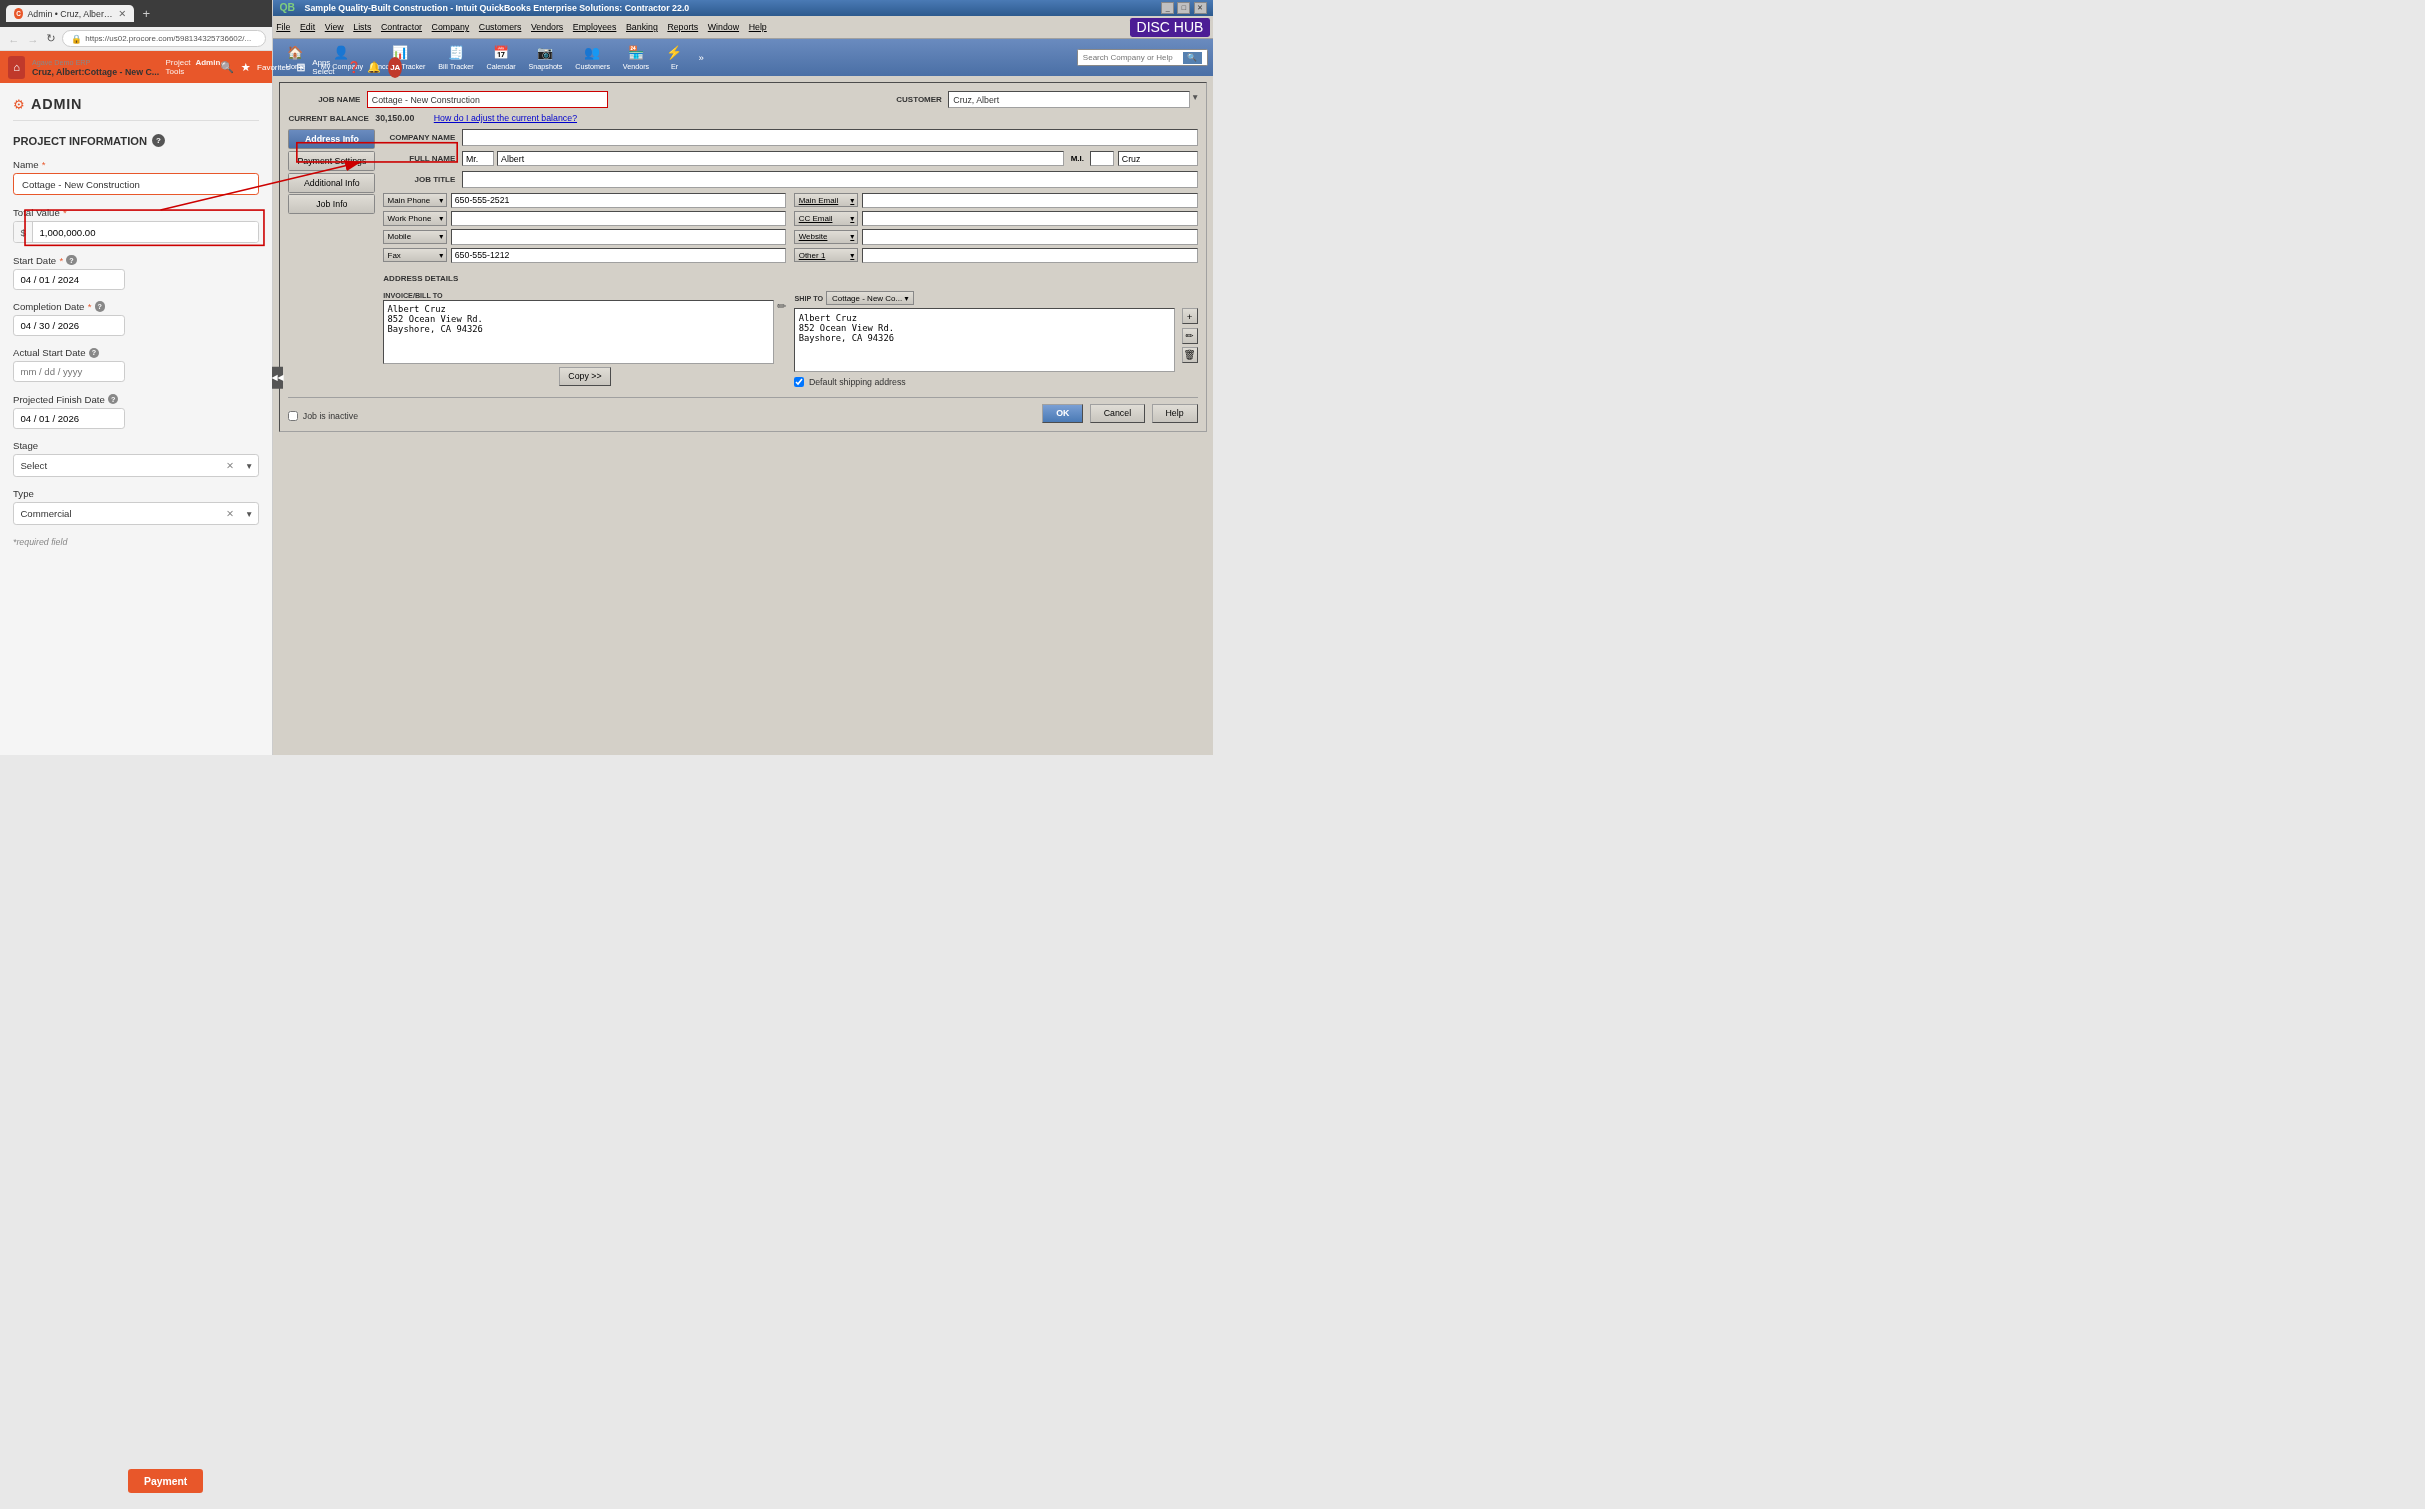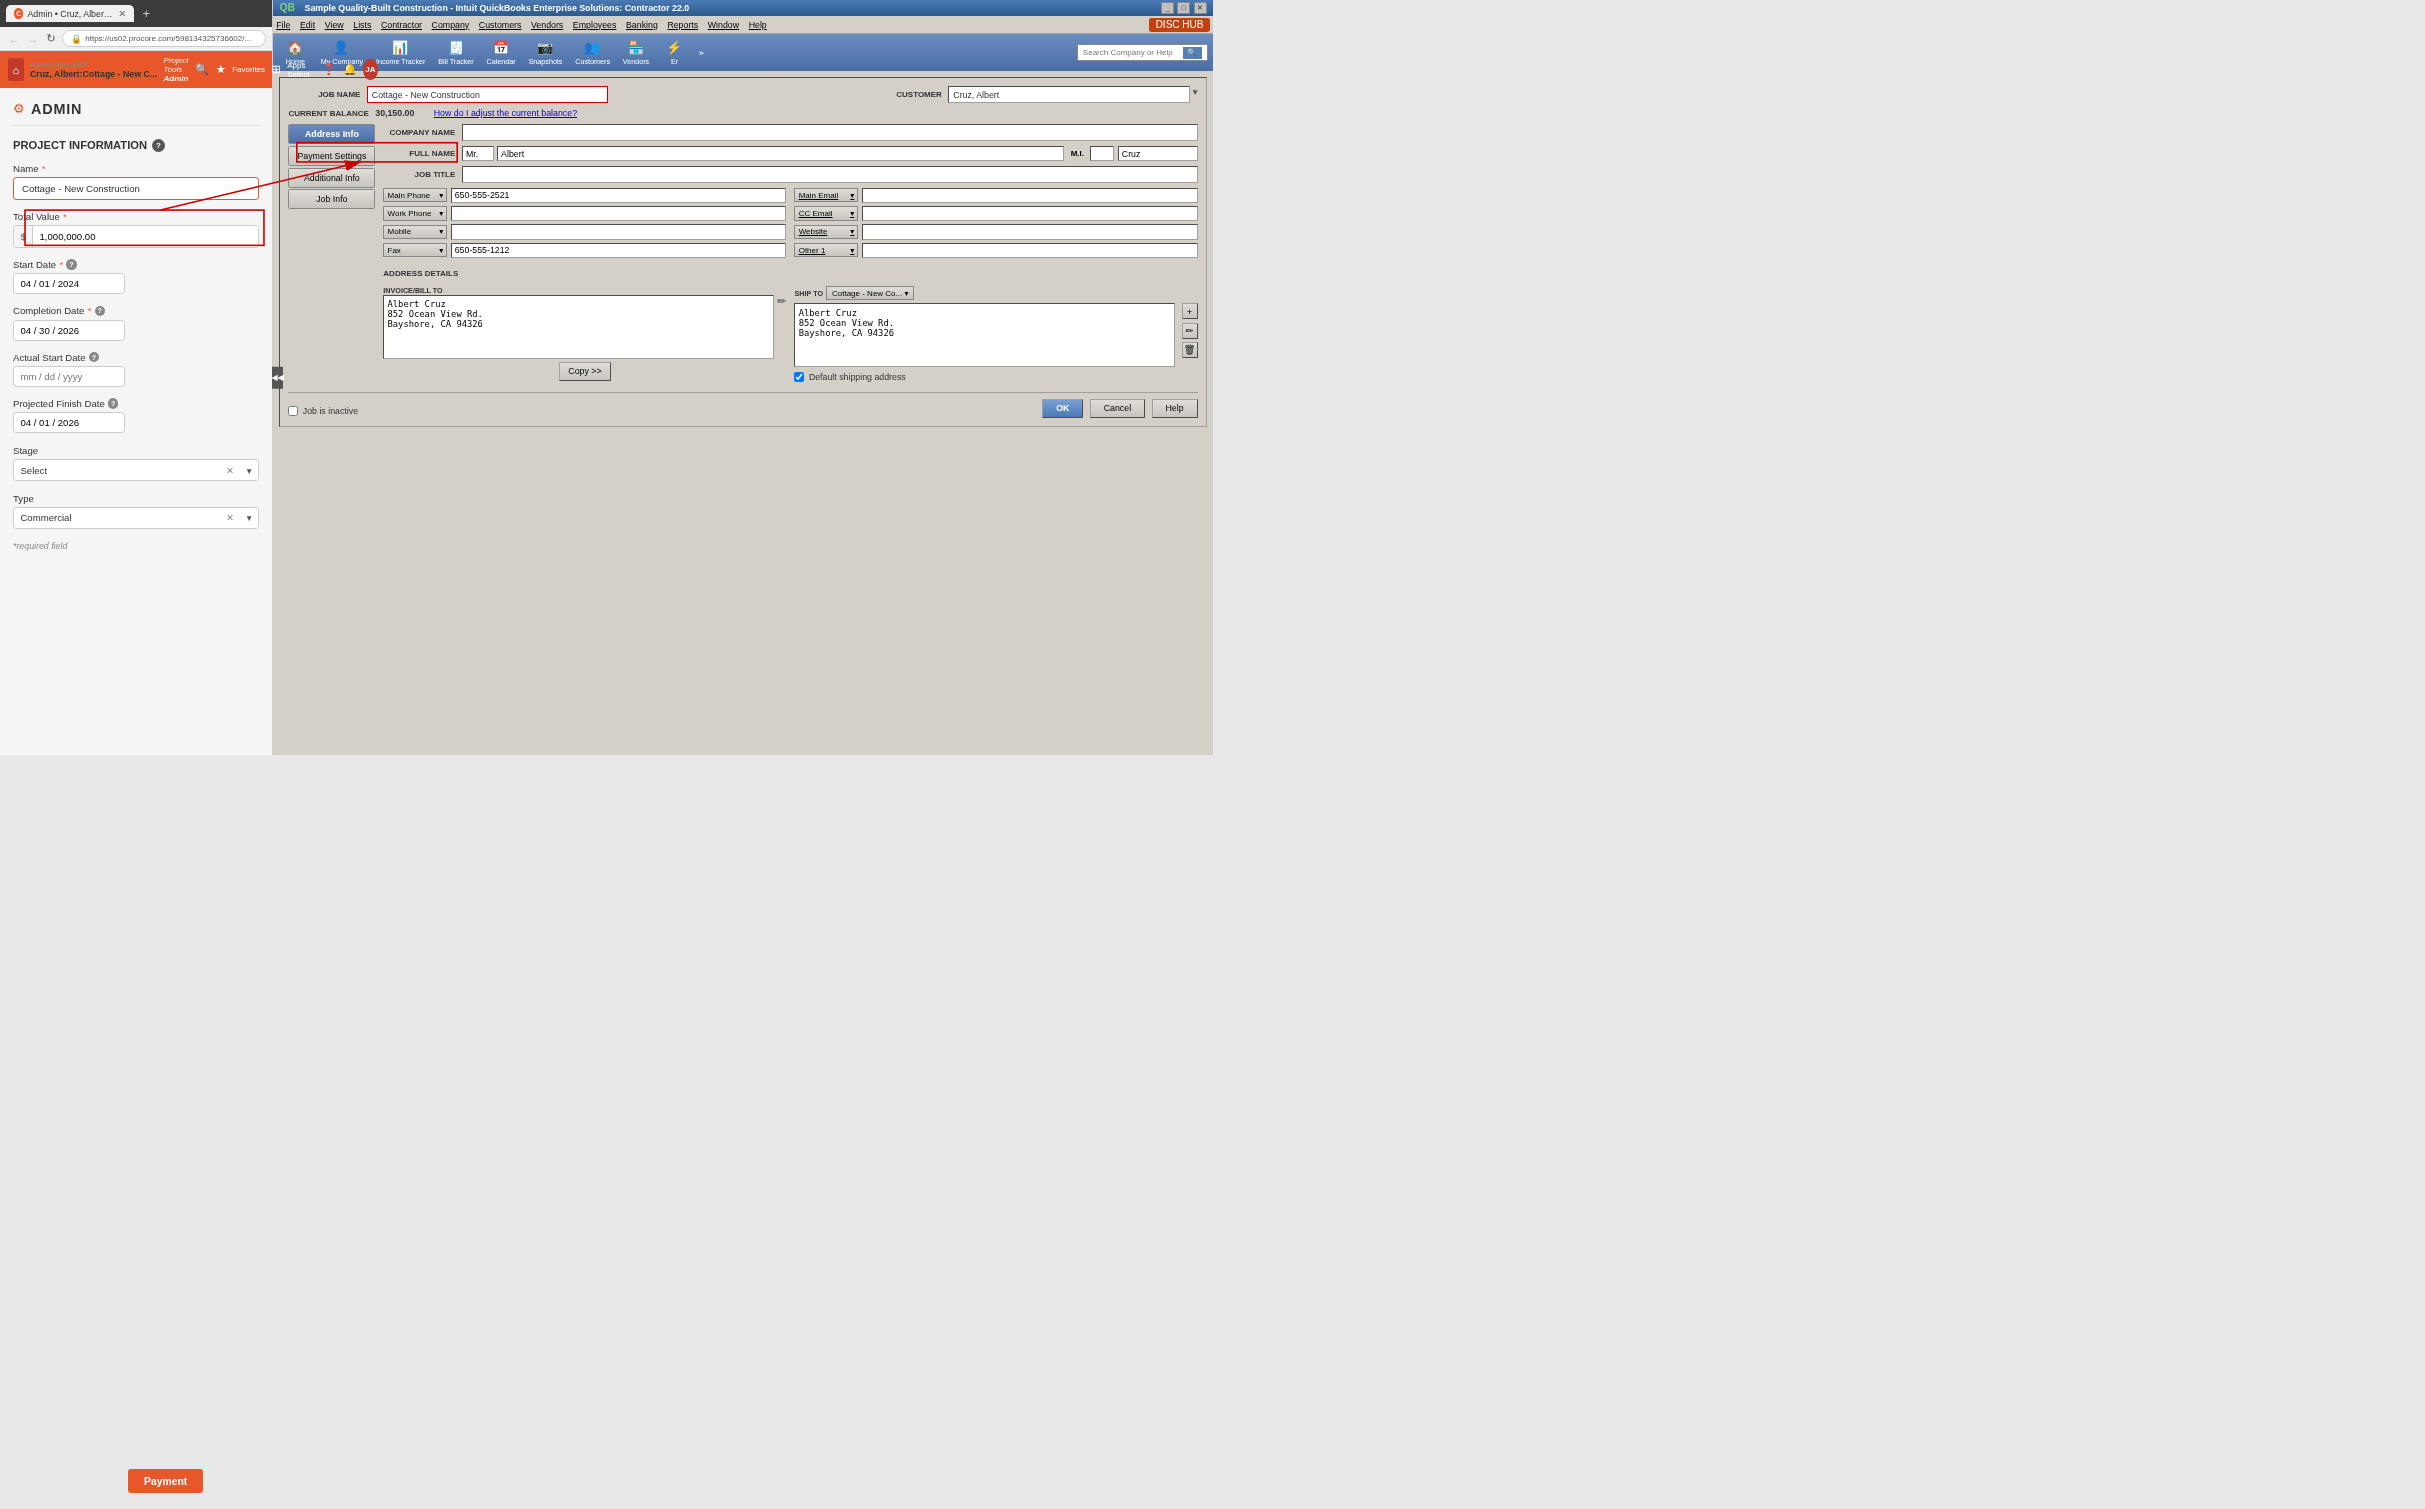--- a/index.html
+++ b/index.html
@@ -566,21 +566,21 @@
 
   <div class="procore-topbar">
     <div style="display:flex;align-items:center;gap:6.4px;">
       <div style="width:22.5px;height:22.5px;background:#c0392b;border-radius:3.2px;display:flex;align-items:center;justify-content:center;">
         <span style="color:white;font-size:11.2px;">⌂</span>
       </div>
       <div class="project-info">
         <div class="project-company">Agave Demo ERP</div>
         <div class="project-name">Cruz, Albert:Cottage - New C...</div>
       </div>
-      <div style="display:flex;flex-direction:column;font-size:8px;color:rgba(255,255,255,0.9);font-style:italic;">
+      <div style="display:flex;flex-direction:row;font-size:8px;color:rgba(255,255,255,0.9);">
         <span>Project Tools</span>
         <span style="font-weight:bold;">Admin</span>
       </div>
     </div>
     <div class="procore-nav-icons">
       <span class="procore-nav-icon">🔍</span>
       <span class="procore-nav-icon">★</span>
       <span style="color:white;font-size:8px;">Favorites</span>
       <span class="procore-nav-icon">⊞</span>
       <span style="color:white;font-size:8px;">Apps Select</span>
@@ -719,21 +719,21 @@
     <span class="qb-menu-item">Lists</span>
     <span class="qb-menu-item">Contractor</span>
     <span class="qb-menu-item">Company</span>
     <span class="qb-menu-item">Customers</span>
     <span class="qb-menu-item">Vendors</span>
     <span class="qb-menu-item">Employees</span>
     <span class="qb-menu-item">Banking</span>
     <span class="qb-menu-item">Reports</span>
     <span class="qb-menu-item">Window</span>
     <span class="qb-menu-item">Help</span>
-    <span style="margin-left:auto;font-size:10px;background:#c2410c;color:white;padding:1.6px 6.4px;border-radius:2.4px;">DISC HUB</span>
+    <span style="margin-left:auto;font-size:14px;background:#4c1d95;color:white;padding:1.6px 6.4px;border-radius:2.4px;">DISC HUB</span>
   </div>
 
   <div class="qb-toolbar">
     <div class="qb-tool-btn">
       <span class="qb-tool-icon">🏠</span>
       <span class="qb-tool-label">Home</span>
     </div>
     <div class="qb-tool-btn">
       <span class="qb-tool-icon">👤</span>
       <span class="qb-tool-label">My Company</span>

